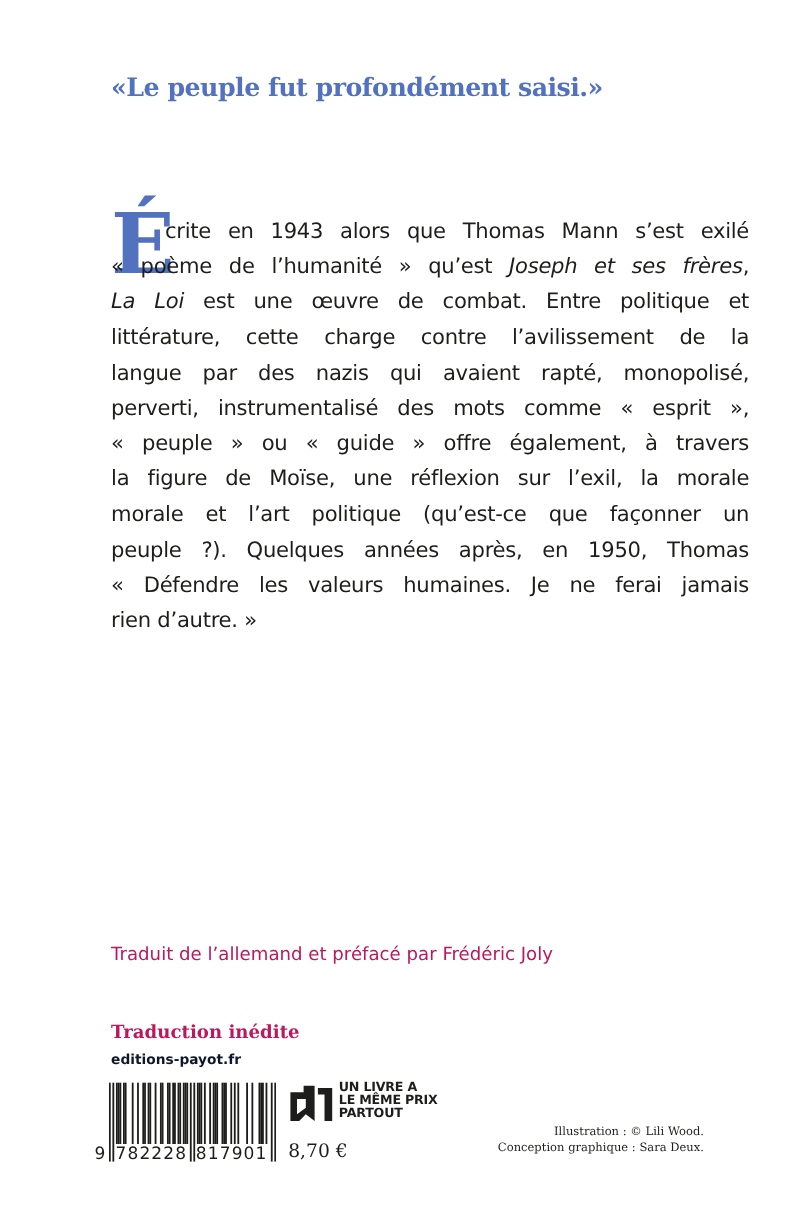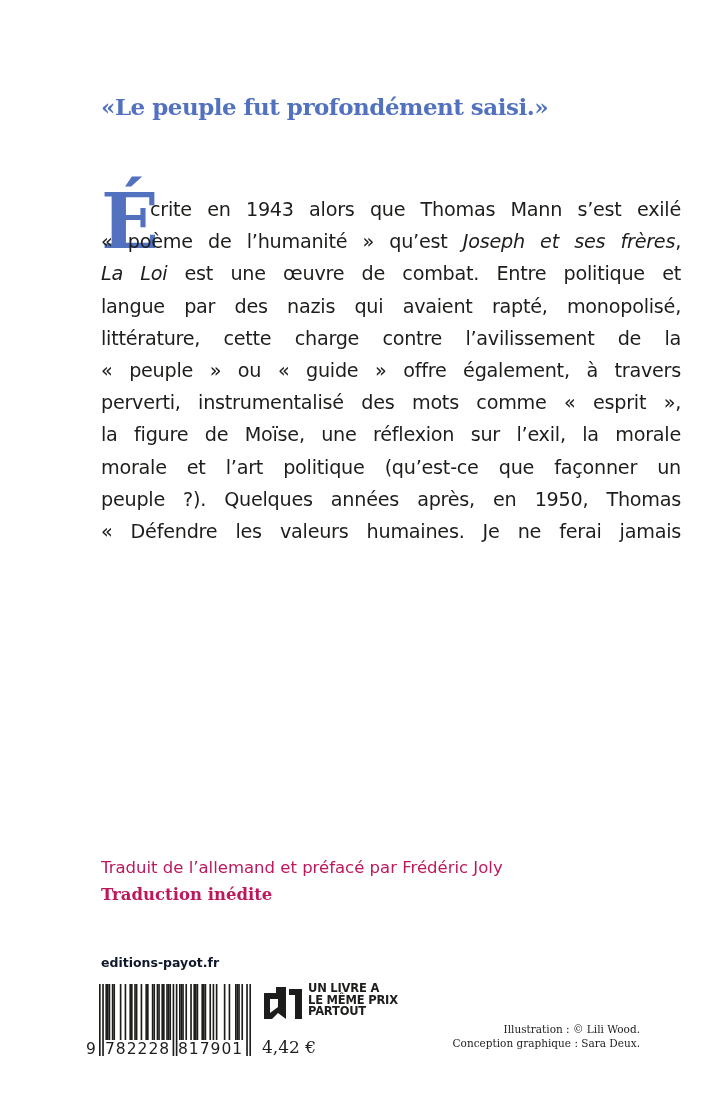--- a/index.html
+++ b/index.html
@@ -4,41 +4,41 @@
 <style>
   html, body { margin: 0; padding: 0; }
   body {
     width: 720px; height: 1112px; background: #ffffff;
     position: relative; overflow: hidden;
     font-family: "DejaVu Serif", serif; color: #1d1d1b;
   }
   .quote {
     position: absolute; left: 101px; top: 66px;
     font-family: "DejaVu Serif", serif; font-size: 23px; font-weight: bold;
-    color: #5272c0; letter-spacing: -0.5px; white-space: nowrap; margin-top: 27px;
+    color: #5272c0; letter-spacing: -0.5px; white-space: nowrap;
   }
   .body-text {
     position: absolute; left: 101px; top: 194px; width: 580px;
     font-family: "DejaVu Sans", sans-serif; font-size: 19.2px; line-height: 32.2px;
     color: #1d1d1b; letter-spacing: -0.25px;
   }
   .line { display: block; white-space: nowrap; text-align: justify; text-align-last: justify; }
   .line.last { text-align-last: left; }
   .line.indent { padding-left: 49px; }
   .dropcap {
     position: absolute; left: 101px; top: 192px;
     font-family: "DejaVu Serif", serif; font-weight: bold; font-size: 76px;
     line-height: 60px; color: #5272c0;
   }
   .it { font-style: italic; }
   .credits {
     position: absolute; left: 101px; top: 854px;
     font-family: "DejaVu Sans", sans-serif; font-size: 16.5px; line-height: 27px; color: #be185d;
   }
-  .credits .bold { font-family: "DejaVu Serif", serif; font-weight: bold; font-size: 16.5px; }
+  .credits .bold { font-family: "DejaVu Serif", serif; font-weight: bold; font-size: 16.5px; margin-top: 44px; }
   .site {
     position: absolute; left: 101px; top: 955px;
     font-family: "DejaVu Sans", sans-serif; font-weight: bold; font-size: 12.5px; color: #0f172a;
   }
   .barcode { position: absolute; left: 99px; top: 984px; width: 152px; height: 74px; }
   .barcode svg { display: block; }
   .ean-digits {
     position: absolute; top: 1040px; font-family: "DejaVu Sans", sans-serif;
     font-size: 15.5px; color: #1d1d1b; background: #fff; letter-spacing: 1px;
   }
@@ -61,28 +61,29 @@
 <body>
 
 <div class="quote">«Le peuple fut profondément saisi.»</div>
 
 <div class="dropcap">É</div>
 
 <div class="body-text" id="blurb">
     <span class="line indent">crite en 1943 alors que Thomas Mann s’est exilé</span>
     <span class="line">« poème de l’humanité » qu’est <span class="it">Joseph et ses frères</span>,</span>
     <span class="line"><span class="it">La Loi</span> est une œuvre de combat. Entre politique et</span>
+    <span class="line">littérature, cette charge contre l’avilissement de la</span>
     <span class="line">langue par des nazis qui avaient rapté, monopolisé,</span>
-    <span class="line">littérature, cette charge contre l’avilissement de la</span>
+    <span class="line">perverti, instrumentalisé des mots comme « esprit »,</span>
     <span class="line">« peuple » ou « guide » offre également, à travers</span>
-    <span class="line">perverti, instrumentalisé des mots comme « esprit »,</span>
     <span class="line">la figure de Moïse, une réflexion sur l’exil, la morale</span>
     <span class="line">morale et l’art politique (qu’est-ce que façonner un</span>
     <span class="line">peuple ?). Quelques années après, en 1950, Thomas</span>
     <span class="line">« Défendre les valeurs humaines. Je ne ferai jamais</span>
+    <span class="line last">rien d’autre. »</span>
   </div>
 
 <div class="credits">
   <div>Traduit de l’allemand et préfacé par Frédéric Joly</div>
   <div class="bold">Traduction inédite</div>
 </div>
 
 <div class="site">editions-payot.fr</div>
 
 <div class="barcode">
@@ -146,18 +147,18 @@
   <svg width="42" height="36" viewBox="0 0 42 36">
     <path d="M2 8 L14 8 L14 2 L24 2 L24 34 L16 28 L10 34 L2 34 Z M8 14 L8 28 L16 22 L16 14 Z" fill="#1d1d1b" fill-rule="evenodd"></path>
     <path d="M27 4 L40 4 L40 34 L33 34 L33 10 L27 10 Z" fill="#1d1d1b"></path>
   </svg>
 </div>
 <div class="logo-text">
   <div>UN LIVRE A</div>
   <div>LE MÊME PRIX</div>
   <div>PARTOUT</div>
 </div>
-<div class="price">4,42 €</div>
+<div class="price">8,70 €</div>
 
 <div class="legal">
   <div>Illustration : © Lili Wood.</div>
   <div>Conception graphique : Sara Deux.</div>
 </div>
 
 </body></html>

